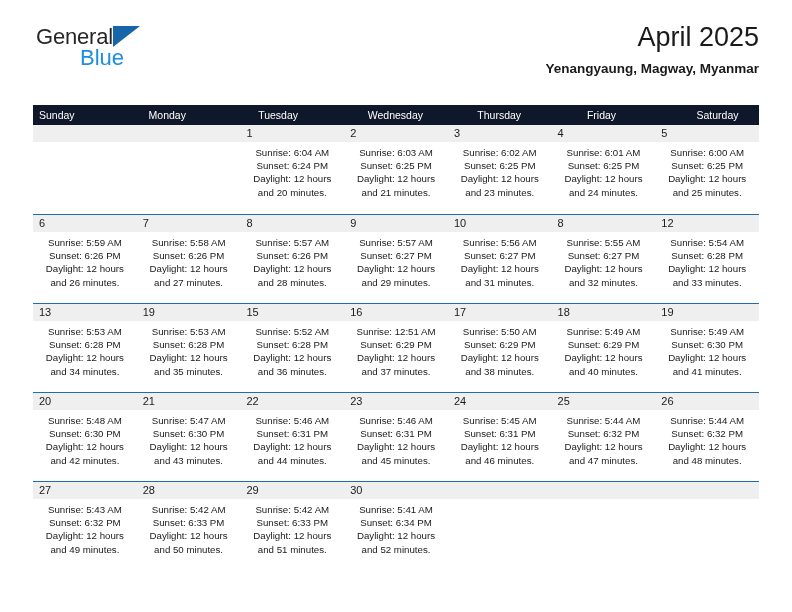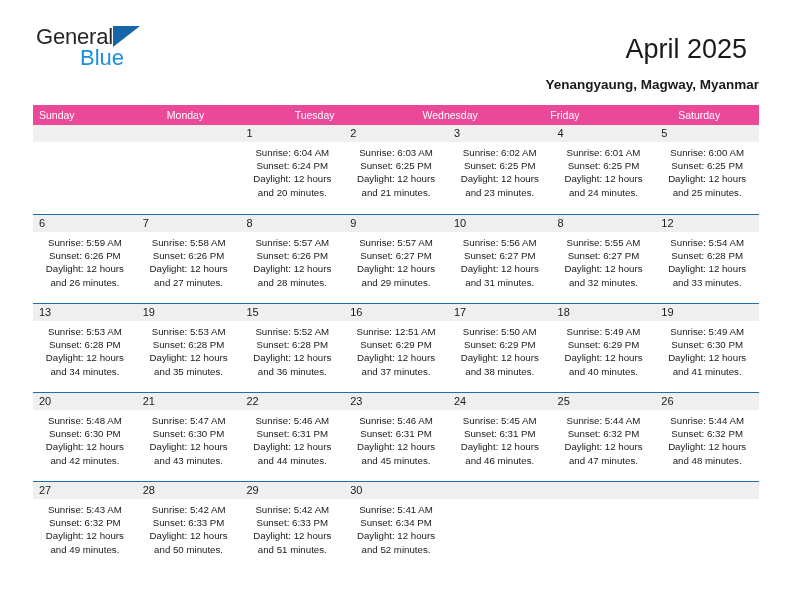--- a/index.html
+++ b/index.html
@@ -67,40 +67,40 @@
     position: absolute;
     right: 0px;
     top: 22px;
     text-align: right;
   }
   .cal-title {
     font-size: 27px;
     color: #1a1a1a;
     line-height: 30px;
     font-weight: normal;
-    margin: 12px;
+    margin: 0;
   }
   .cal-subtitle {
     font-size: 13.5px;
     color: #1a1a1a;
     line-height: 18px;
     margin: 8px 0 0 0;
     font-weight: bold;
   }
 
   
   .calendar {
     position: absolute;
     left: 33px;
     top: 105px;
     width: 726px;
   }
   .weekday-header {
     display: flex;
-    background: #ec4899;
+    background: #0f172a;
     height: 20px;
     gap: 41px;
   }
   .weekday-cell {
     flex: 1 1 0;
     color: #ffffff;
     font-size: 10.5px;
     line-height: 20px;
     padding-left: 6px;
     box-sizing: border-box;
@@ -164,20 +164,21 @@
     </div>
 
   </div>
 
   <div class="calendar">
     <div class="weekday-header" id="weekday-header">
         <div class="weekday-cell">Sunday</div>
         <div class="weekday-cell">Monday</div>
         <div class="weekday-cell">Tuesday</div>
         <div class="weekday-cell">Wednesday</div>
+        <div class="weekday-cell">Thursday</div>
         <div class="weekday-cell">Friday</div>
         <div class="weekday-cell">Saturday</div>
       </div>
     <div id="calendar-body">
         <div class="week-row first">
           <div class="day-cell empty">
             <div class="day-number"></div>
           </div>
           <div class="day-cell empty">
             <div class="day-number"></div>

